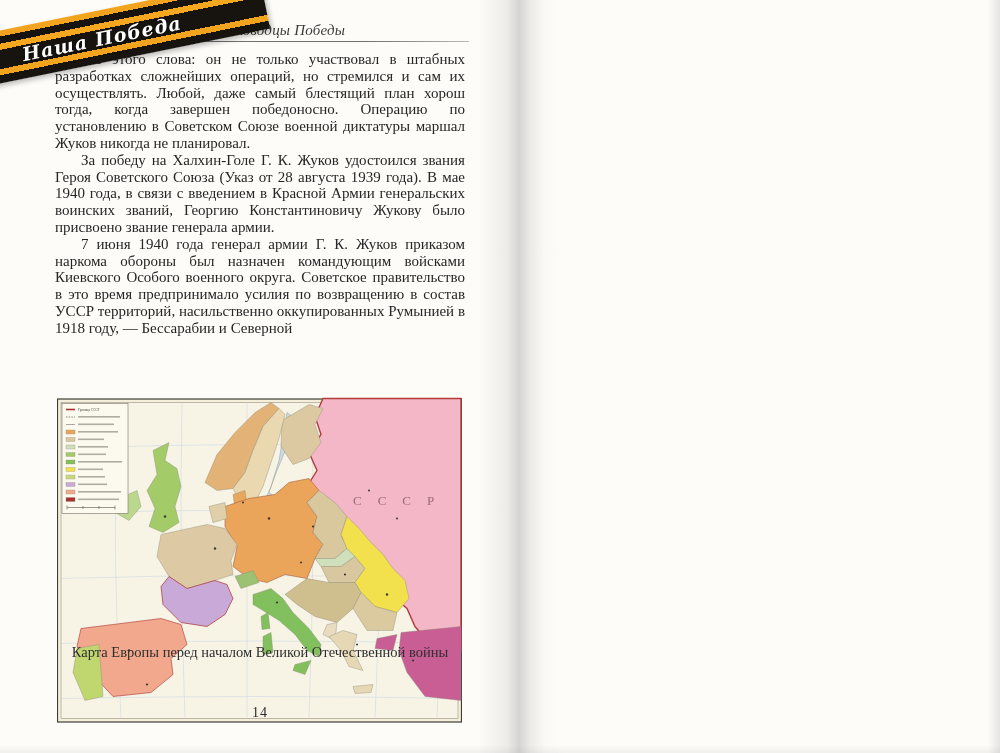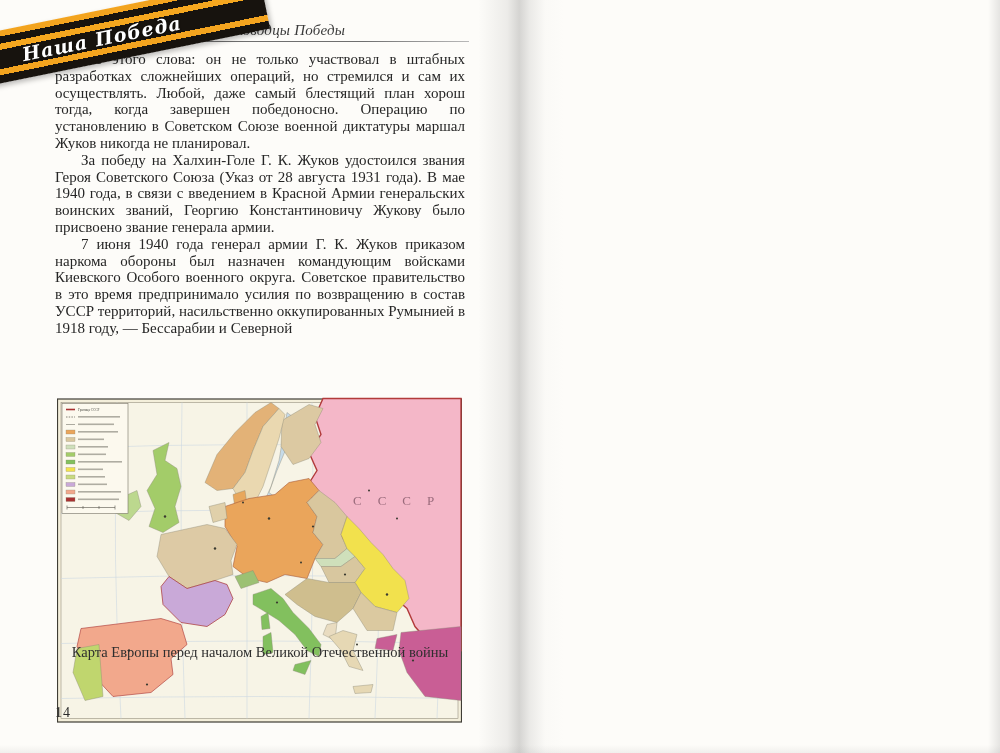--- a/index.html
+++ b/index.html
@@ -20,21 +20,21 @@
   .lh-rule{left:117px;top:41px;width:352px;}
 
   
   .textcol{position:absolute;text-align:justify;font-size:15px;line-height:16.8px;}
   .textcol p{margin:0;}
   .textcol p.indent{text-indent:26px;}
   .col-left{left:55px;top:51px;width:410px;}
 
   .caption{position:absolute;left:55px;top:644px;width:410px;text-align:center;font-size:14.5px;color:#2e2e2e;}
   .pagenum{position:absolute;font-size:14px;color:#2b2b2b;letter-spacing:1px;}
-  .pn-left{left:55px;width:410px;top:705px;}
+  .pn-left{left:55px;width:410px;top:705px;text-align:center;}
 
   
   .mapfig{position:absolute;left:57px;top:352px;width:405px;height:417px;margin:0;}
   .mapfig svg{display:block;width:100%;height:100%;}
 
   
   .ribbon{
     position:absolute;left:-42px;top:8px;width:310px;height:52px;
     transform:rotate(-11.5deg);transform-origin:50% 50%;
     background:linear-gradient(180deg,
@@ -76,21 +76,21 @@
 </style>
 </head>
 <body>
 
 <section class="page page-left">
   <div class="runhead lh-text">Полководцы Победы</div>
   <div class="runhead-rule lh-rule"></div>
 
   <div class="textcol col-left">
     <p>смысле этого слова: он не только участвовал в штабных разработках сложнейших операций, но стремился и сам их осуществлять. Любой, даже самый блестящий план хорош тогда, когда завершен победоносно. Операцию по установлению в Советском Союзе военной диктатуры маршал Жуков никогда не планировал.</p>
-    <p class="indent">За победу на Халхин-Голе Г. К. Жуков удостоился звания Героя Советского Союза (Указ от 28 августа 1931 года). В мае 1940 года, в связи с введением в Красной Армии генеральских воинских званий, Георгию Константиновичу Жукову было присвоено звание генерала армии.</p>
+    <p class="indent">За победу на Халхин-Голе Г. К. Жуков удостоился звания Героя Советского Союза (Указ от 28 августа 1939 года). В мае 1940 года, в связи с введением в Красной Армии генеральских воинских званий, Георгию Константиновичу Жукову было присвоено звание генерала армии.</p>
     <p class="indent">7 июня 1940 года генерал армии Г. К. Жуков приказом наркома обороны был назначен командующим войсками Киевского Особого военного округа. Советское правительство в это время предпринимало усилия по возвращению в состав УССР территорий, насильственно оккупированных Румынией в 1918 году, — Бессарабии и Северной</p>
   </div>
 
   <figure class="mapfig">
     <svg viewBox="0 0 405 324">
 
       <rect x="0.5" y="0.5" width="404" height="323" fill="#f4efdb" stroke="#3f3d35" stroke-width="1.2"></rect>
       <rect x="4" y="4" width="397" height="316" fill="#f7f4e6" stroke="#827e6c" stroke-width="0.5"></rect>
 
       <g stroke="#ccd9e2" stroke-width="0.6" fill="none">

